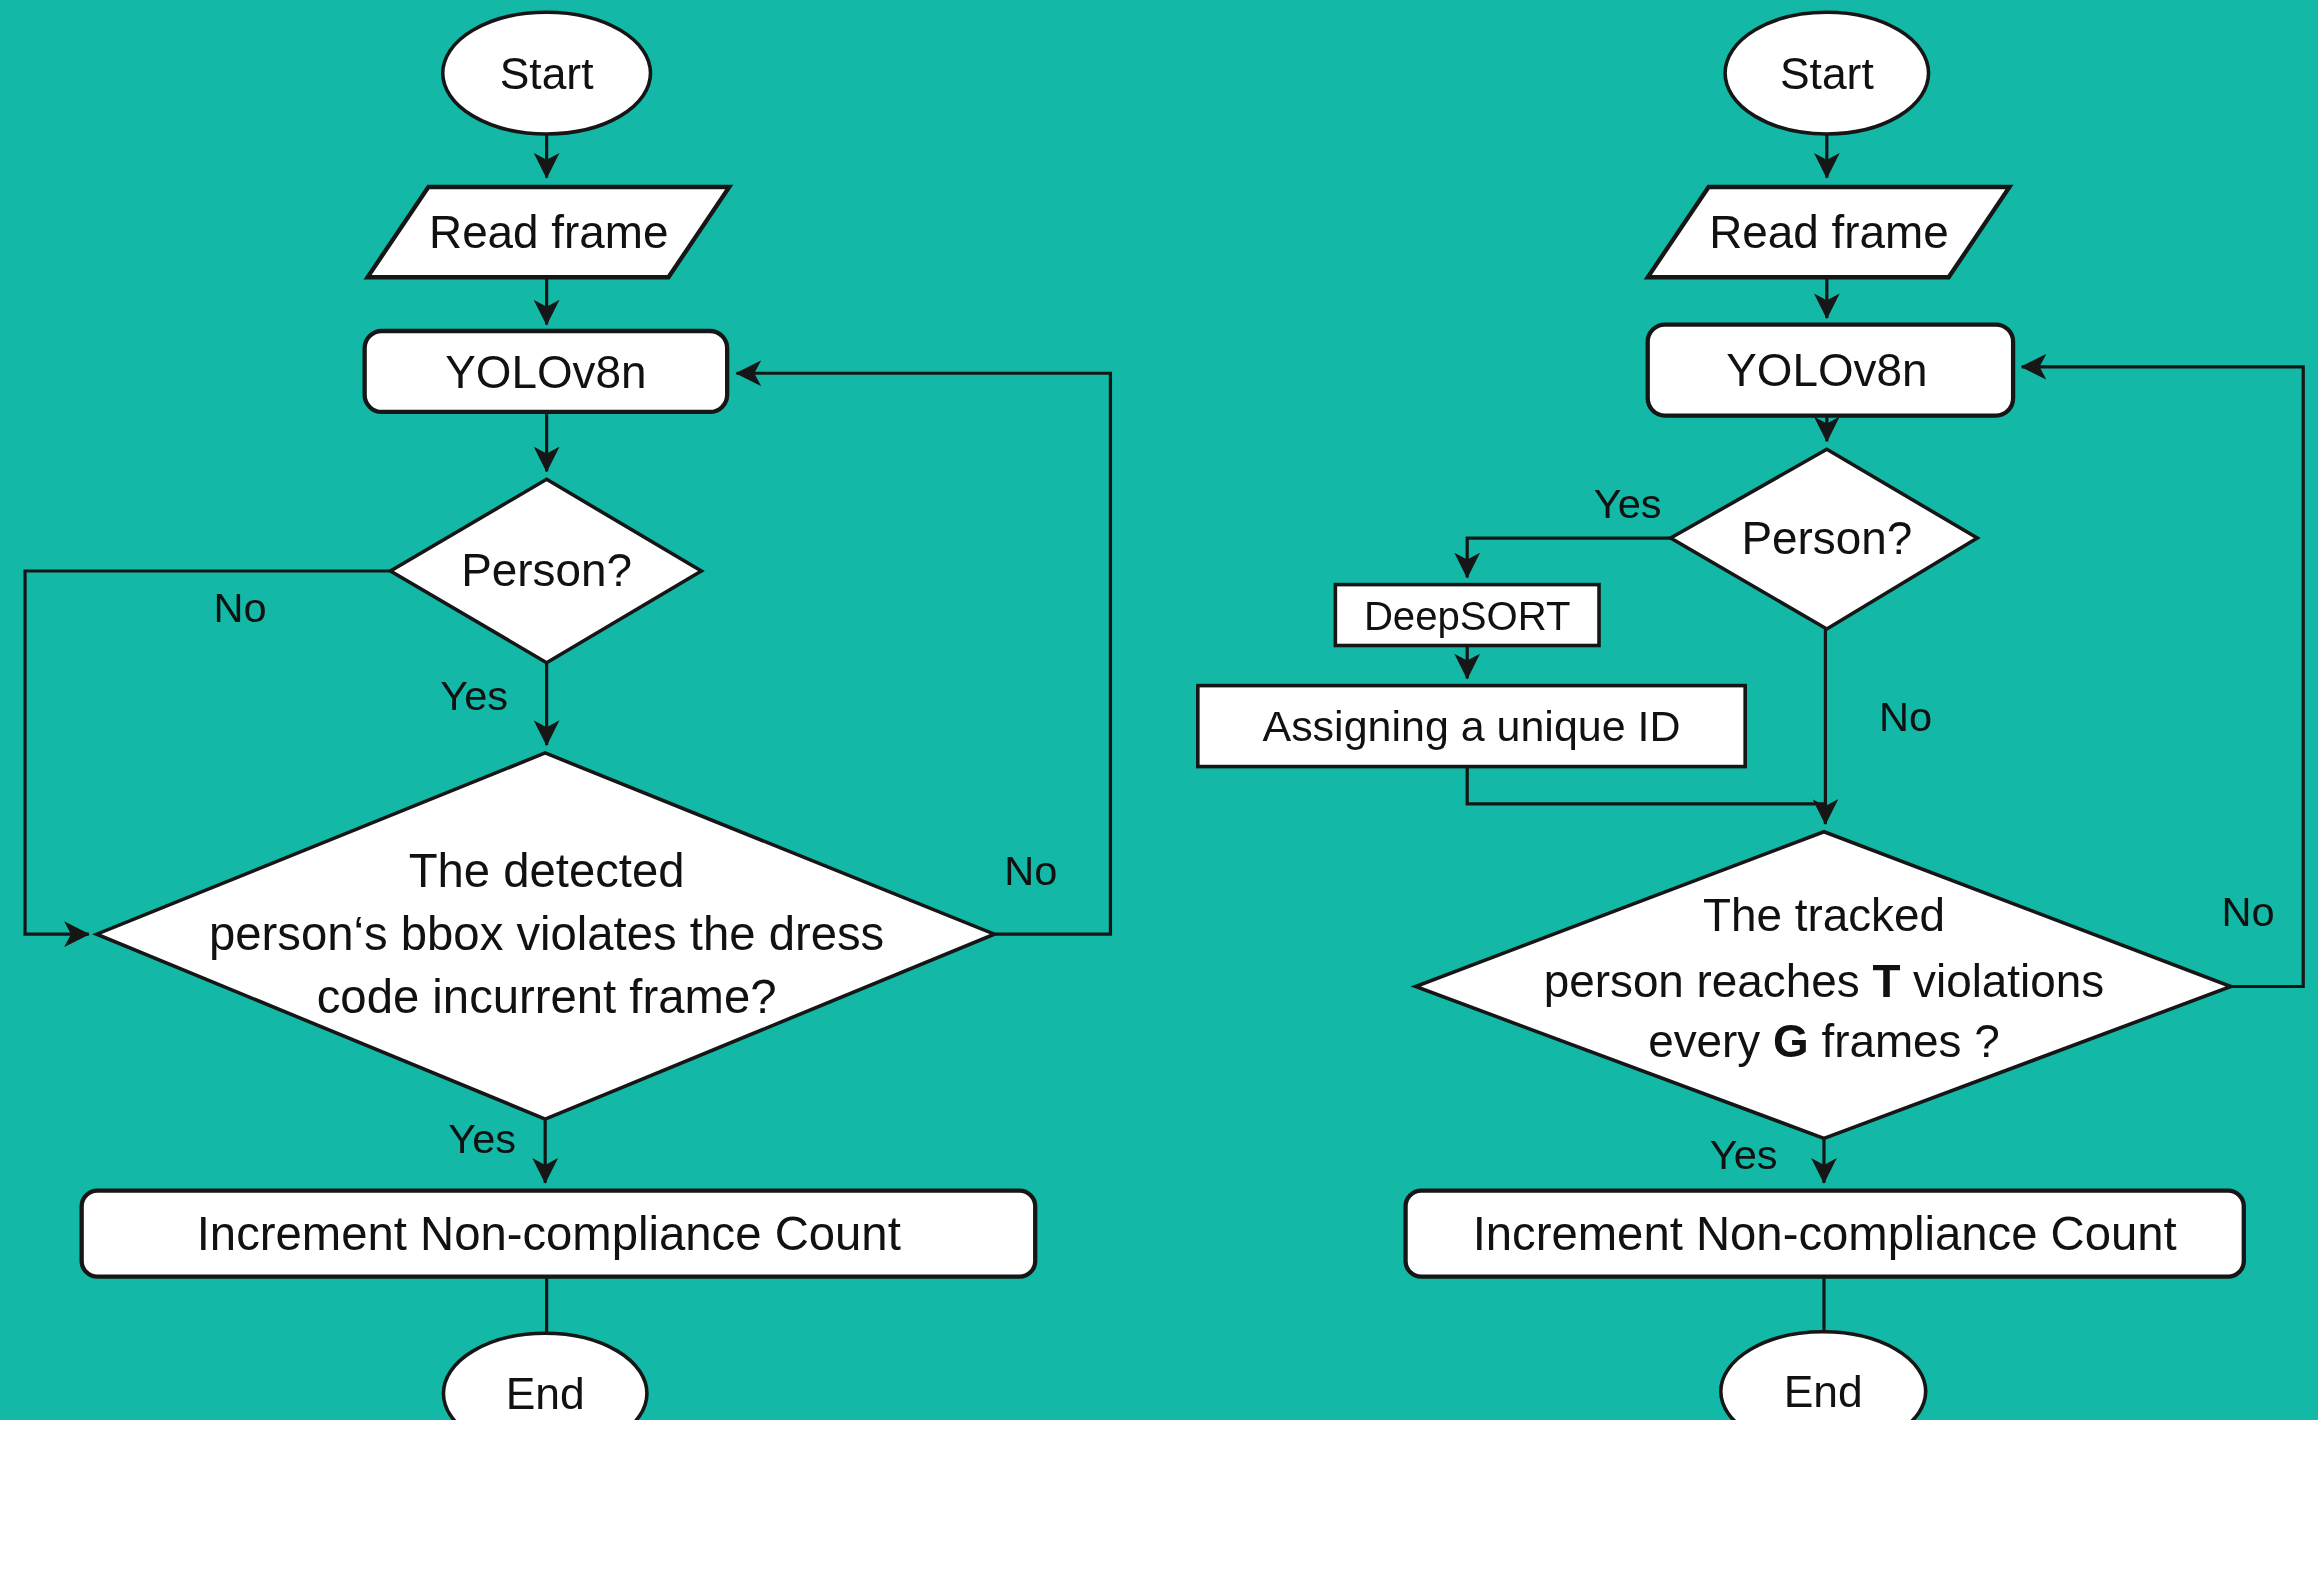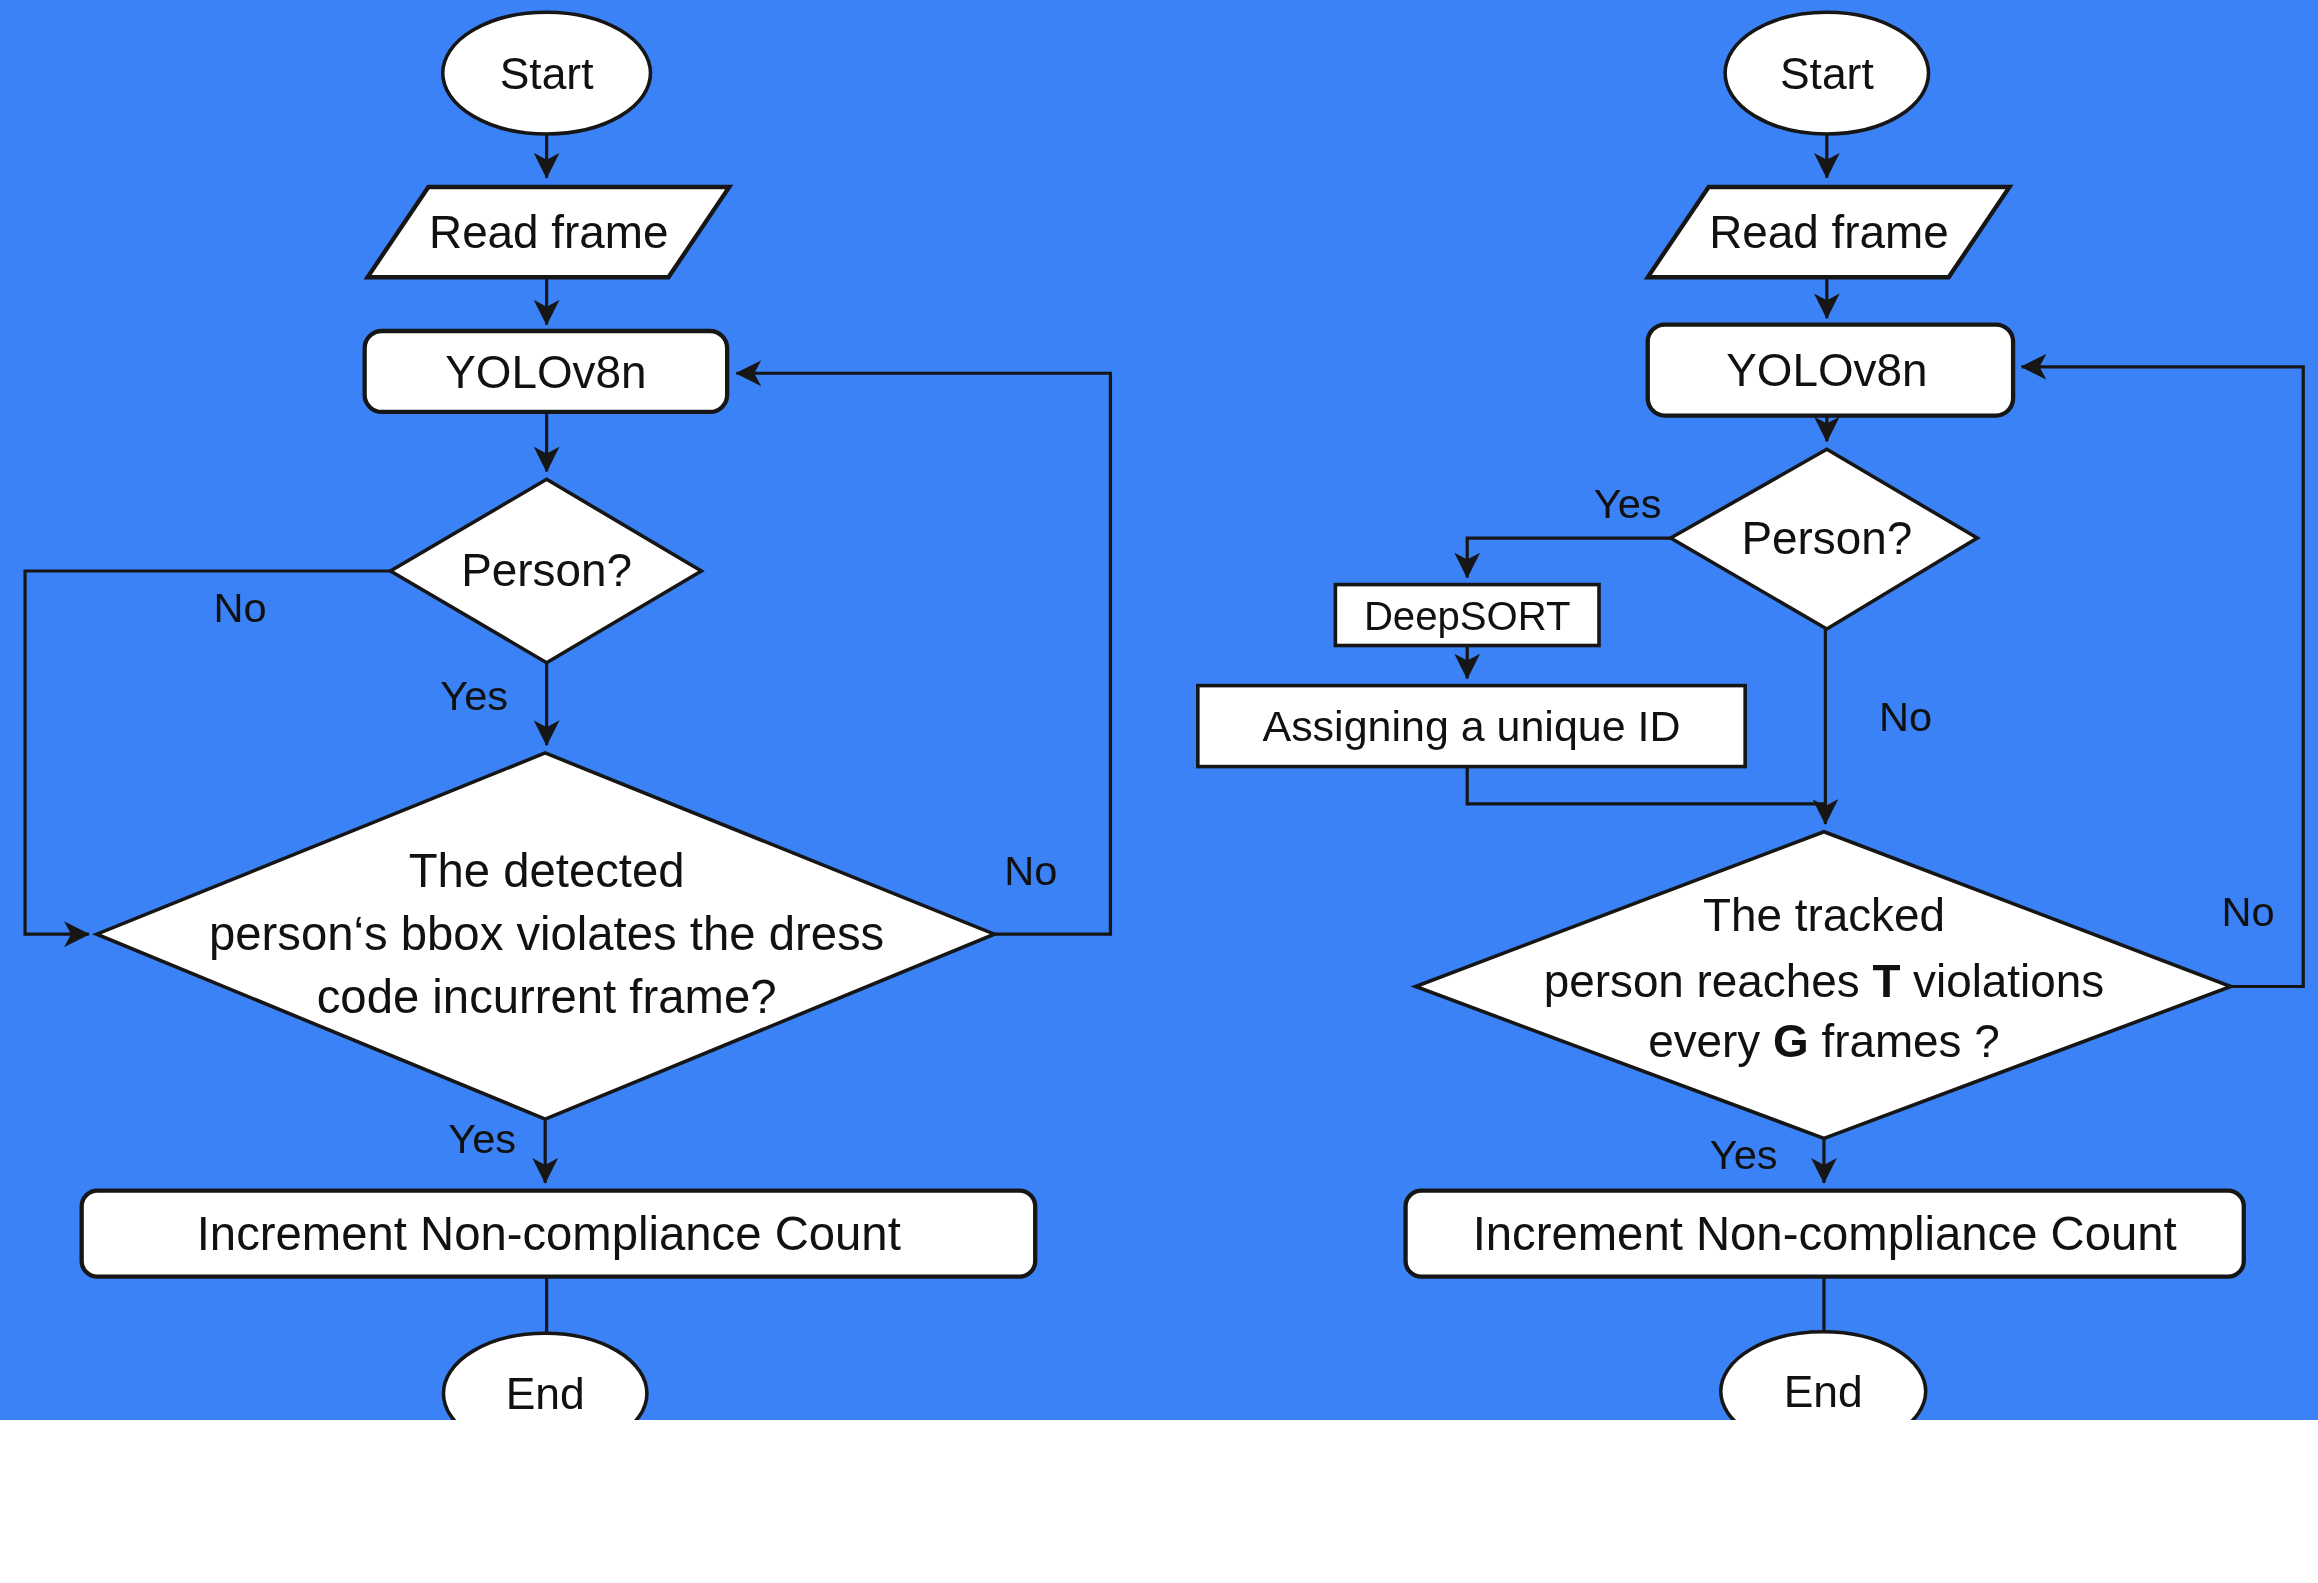--- a/index.html
+++ b/index.html
@@ -4,21 +4,21 @@
 <style>
   html, body {
     margin: 0;
     padding: 0;
     background: #ffffff;
   }
   .figure-canvas {
     position: relative;
     width: 2319px;
     height: 1420px;
-    background: #3b82f6;
+    background: #14b8a6;
     overflow: hidden;
     text-align: right;
   }
   svg {
     position: absolute;
     left: 0;
     top: 0;
   }
   .shape {
     fill: #ffffff;

